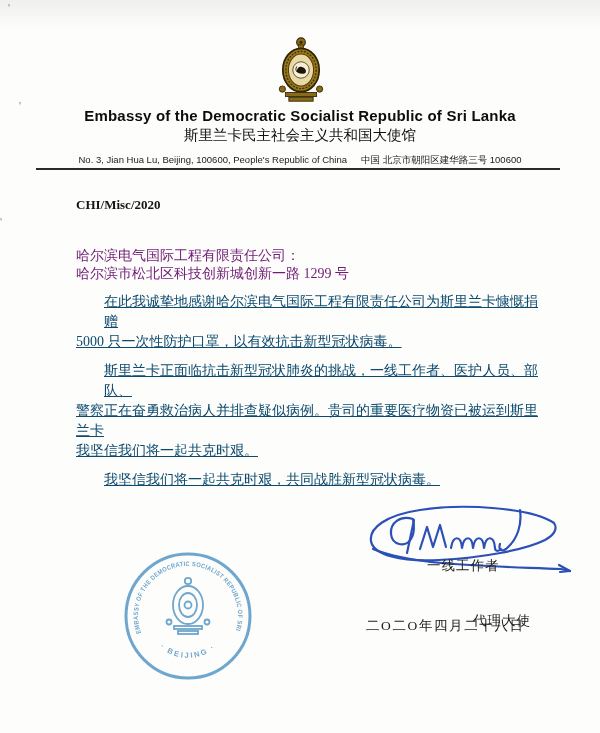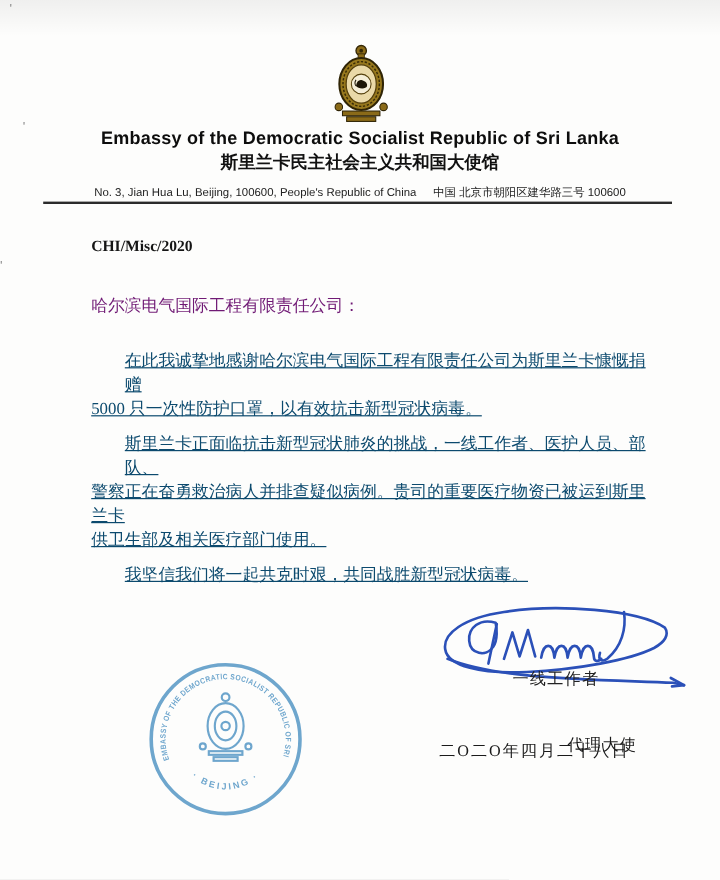--- a/index.html
+++ b/index.html
@@ -28,21 +28,21 @@
   .emblem-svg{position:absolute;left:275px;top:35px;width:52px;height:70px;}
 
   .title-en{
     position:absolute;top:107px;left:0;width:100%;
     text-align:center;
     font-family:"Liberation Sans","DejaVu Sans",sans-serif;
     font-weight:700;font-size:15px;letter-spacing:.2px;color:#0d0d0d;
   }
   .title-zh{
     position:absolute;top:126px;left:0;width:100%;
-    text-align:center;font-weight:700;font-size:14.5px;color:#111;
+    text-align:center;font-weight:400;font-size:14.5px;color:#111;
   }
   .address-line{
     position:absolute;top:154px;left:0;width:100%;
     text-align:center;font-family:"Liberation Sans","DejaVu Sans",sans-serif;
     font-size:9.5px;color:#222;white-space:nowrap;
   }
   .addr-gap{display:inline-block;width:14px;}
   .rule{
     position:absolute;top:168px;left:36px;width:524px;height:2px;
     background:#2b2b2b;
@@ -116,31 +116,32 @@
   <div class="title-zh">斯里兰卡民主社会主义共和国大使馆</div>
 
   <div class="address-line"><span>No. 3, Jian Hua Lu, Beijing, 100600, People's Republic of China</span><span class="addr-gap"></span><span>中国 北京市朝阳区建华路三号 100600</span></div>
 
   <div class="rule"></div>
 
   <div class="ref">CHI/Misc/2020</div>
 
   <div class="recipient">
     <div>哈尔滨电气国际工程有限责任公司：</div>
+    <div>哈尔滨市松北区科技创新城创新一路 1299 号</div>
   </div>
 
   <div class="letter-body">
     <p>
       <span class="line indent">在此我诚挚地感谢哈尔滨电气国际工程有限责任公司为斯里兰卡慷慨捐赠</span>
       <span class="line">5000 只一次性防护口罩，以有效抗击新型冠状病毒。</span>
     </p>
     <p>
       <span class="line indent">斯里兰卡正面临抗击新型冠状肺炎的挑战，一线工作者、医护人员、部队、</span>
       <span class="line">警察正在奋勇救治病人并排查疑似病例。贵司的重要医疗物资已被运到斯里兰卡</span>
-      <span class="line">供卫生部及相关医疗部门使用。</span>
+      <span class="line">我坚信我们将一起共克时艰。</span>
     </p>
     <p>
       <span class="line indent">我坚信我们将一起共克时艰，共同战胜新型冠状病毒。</span>
     </p>
   </div>
 
   <svg class="sig-svg" viewBox="0 0 222 70" aria-hidden="true">
     <g fill="none" stroke="#2b50b8" stroke-width="2.2" stroke-linecap="round" stroke-linejoin="round">
       <path d="M192,19 C170,4 102,-1 58,6 C24,11 7,24 9,37 C11,51 39,58 77,56 C119,54 163,46 183,36 C192,31 196,25 192,19"></path>
       <path d="M51,15 C38,11 28,19 29,30 C30,41 43,44 49,35 C53,29 52,19 51,15"></path>

